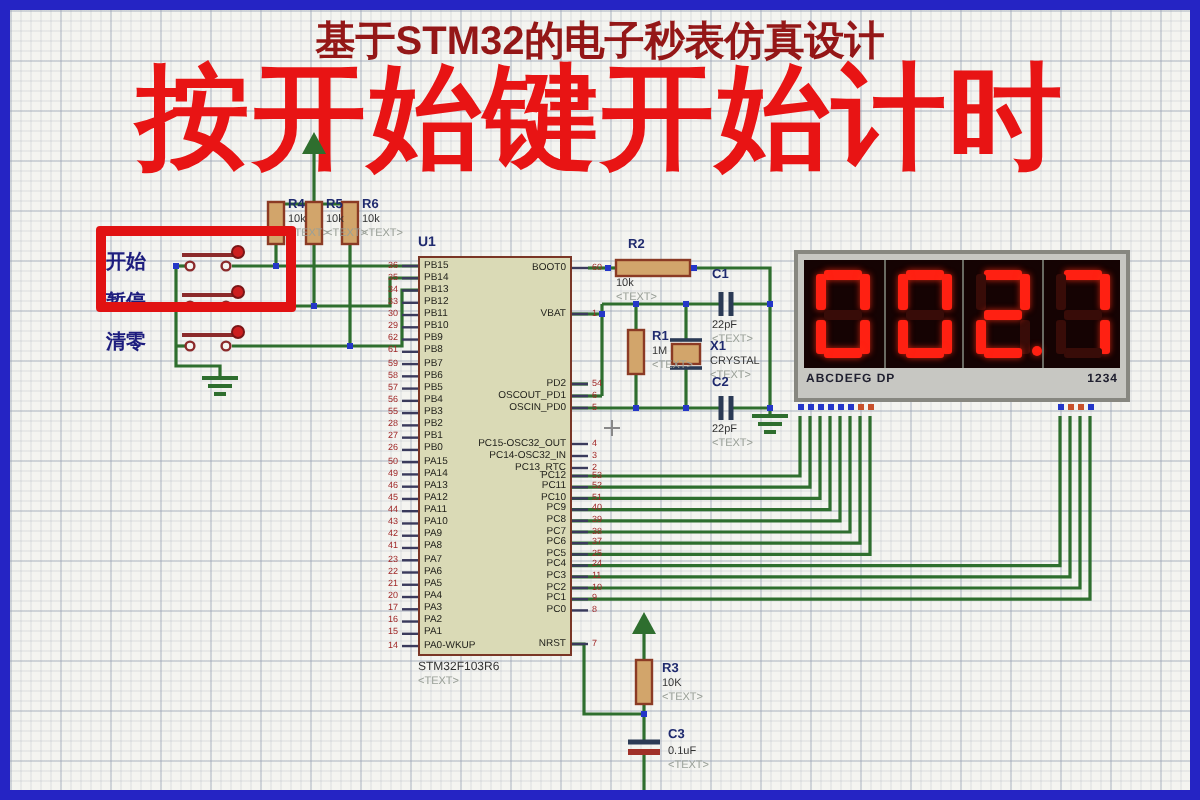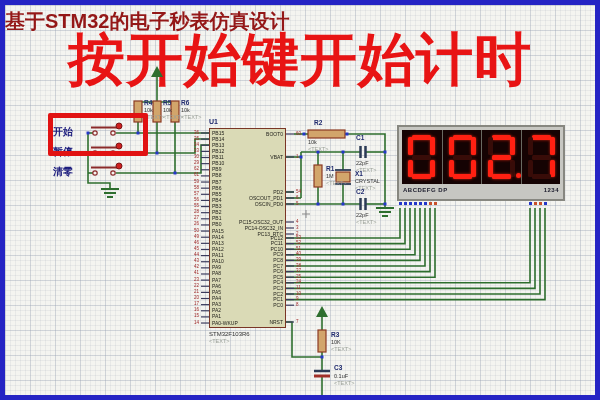--- a/index.html
+++ b/index.html
@@ -6,21 +6,21 @@
   #frame{position:relative;width:600px;height:400px;box-sizing:border-box;border:5px solid #2524c4;overflow:hidden;
     background-color:#f4f4f0;
     background-image:
       linear-gradient(rgba(150,160,180,.30) 1px, transparent 1px),
       linear-gradient(90deg, rgba(150,160,180,.30) 1px, transparent 1px),
       linear-gradient(rgba(165,172,188,.16) 1px, transparent 1px),
       linear-gradient(90deg, rgba(165,172,188,.16) 1px, transparent 1px);
     background-size:25px 25px,25px 25px,5px 5px,5px 5px;
     font-family:"Liberation Sans","DejaVu Sans",sans-serif;}
   .abs{position:absolute;line-height:1;white-space:nowrap;}
-  #title-top{left:0;right:0;top:6px;font-size:20px;font-weight:bold;color:#941717;z-index:1;}
+  #title-top{left:0;right:0;top:6px;text-align:center;font-size:20px;font-weight:bold;color:#941717;z-index:1;}
   #headline{left:0;right:0;top:26px;text-align:center;font-size:57px;font-weight:900;color:#e81414;letter-spacing:1px;z-index:1;}
   #wires{left:0;top:0;z-index:2;}
   .ref{font-size:6.5px;font-weight:bold;color:#1f2a6e;z-index:3;}
   .val{font-size:5.5px;color:#333;z-index:3;}
   .ext{font-size:5.5px;color:#9aa098;z-index:3;}
   .btn-label{font-size:10px;font-weight:bold;color:#1d1d7e;z-index:3;}
   #chip-body{left:204px;top:123px;width:77px;height:200px;background:#dadab6;border:1.5px solid #7a3626;box-sizing:border-box;z-index:2;}
   .pin-name{font-size:5px;color:#23231d;z-index:3;}
   .pin-num{font-size:4.5px;color:#a02828;z-index:3;}
   #display-frame{left:392px;top:120px;width:168px;height:76px;background:#c7c7c2;border:2px solid #878780;box-sizing:border-box;z-index:2;}

